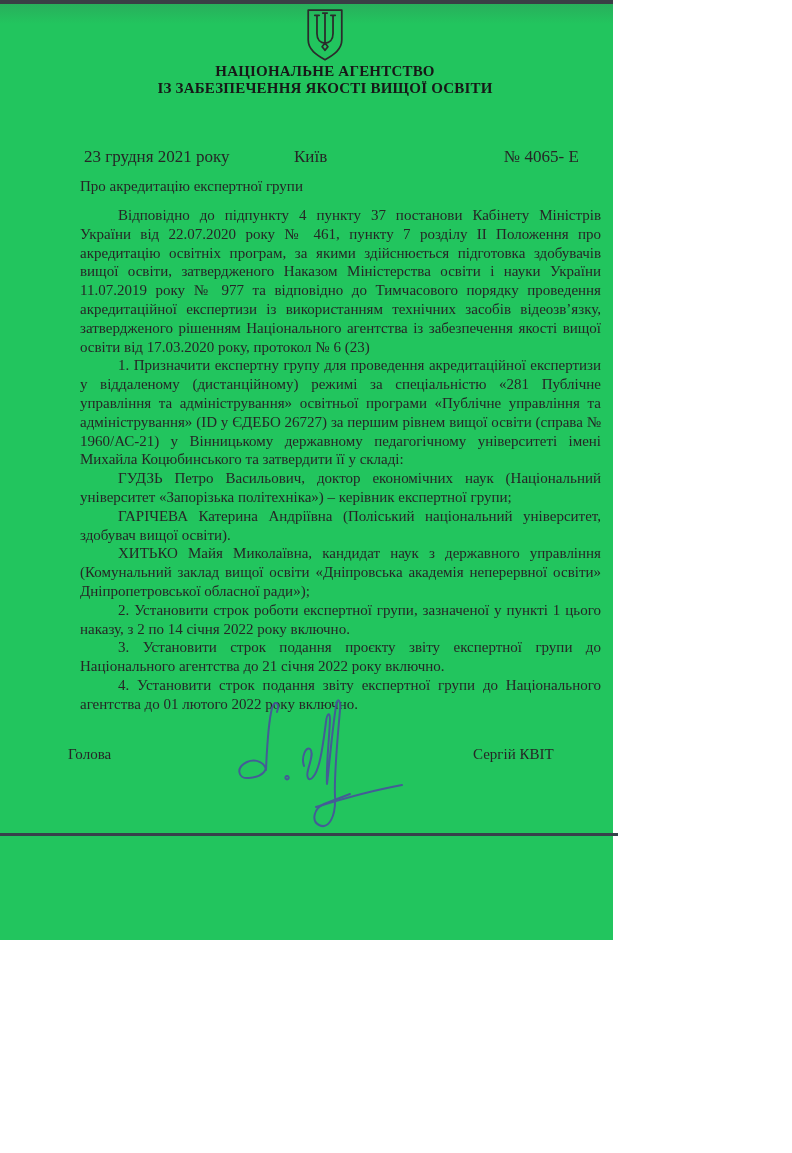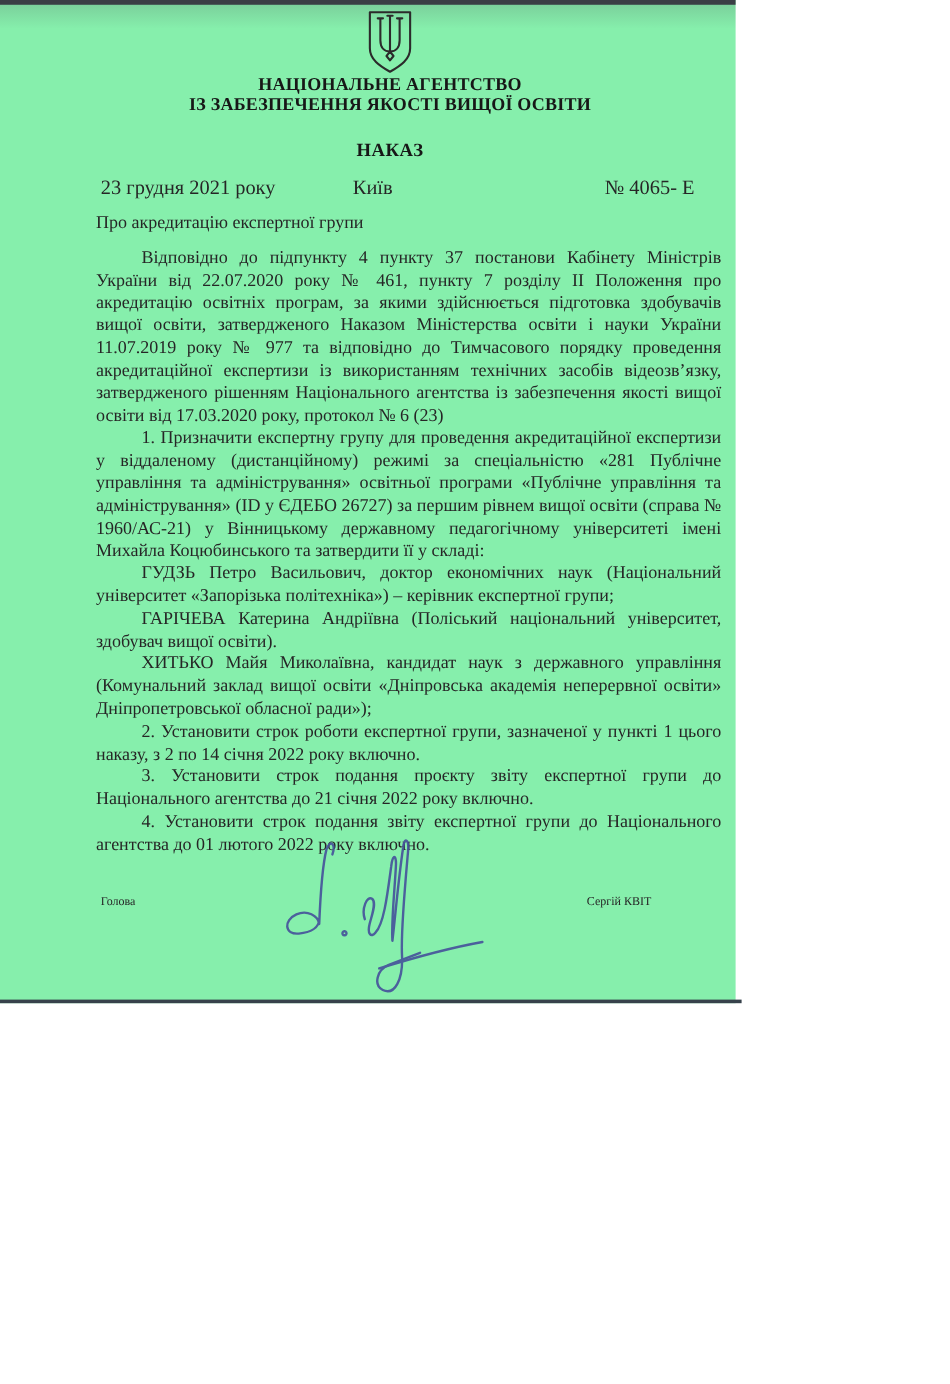--- a/index.html
+++ b/index.html
@@ -2,22 +2,22 @@
 <html><head>
 <meta charset="utf-8">
 <style>
   html,body{margin:0;padding:0;background:#ffffff;}
   .canvas{
     position:relative;width:792px;height:1153px;background:#ffffff;overflow:hidden;
     font-family:"Liberation Serif","DejaVu Serif",serif;color:#262626;
   }
   
   .scan-page{
-    position:absolute;left:0;top:0;width:613px;height:836px;
-    background:#86efac;
+    position:absolute;left:0;top:0;width:613px;height:940px;
+    background:#22c55e;
   }
   .edge-top{
     position:absolute;left:0;top:0;width:613px;height:4px;background:#3a3e45;
   }
   .edge-top-shadow{
     position:absolute;left:0;top:4px;width:613px;height:20px;
     background:linear-gradient(to bottom,rgba(70,74,80,0.18),rgba(70,74,80,0));
   }
   .edge-bottom{
     position:absolute;left:0;top:833px;width:618px;height:3px;background:#37424b;
@@ -43,21 +43,21 @@
   .body-text{
     position:absolute;left:80px;top:206px;width:521px;
     font-size:15px;line-height:18.8px;text-align:justify;
   }
   .body-text p{margin:0;text-indent:38px;}
   .resolution-heading{
     font-weight:bold;margin:27px 0 15px 0 !important;text-indent:0 !important;
     color:#171717;letter-spacing:0.3px;
   }
   
-  .sign-row{position:absolute;left:80px;top:746px;width:521px;height:18px;font-size:10px;}
+  .sign-row{position:absolute;left:64px;top:746px;width:521px;height:18px;font-size:15px;}
   .sign-row .position{position:absolute;left:4px;}
   .sign-row .name{position:absolute;left:409px;}
   .signature-ink{position:absolute;left:222px;top:686px;width:190px;height:152px;}
   .signature-ink svg{width:100%;height:100%;}
 </style>
 </head>
 <body>
 
 <div class="canvas">
 
@@ -76,21 +76,20 @@
         <path d="M38,10 H44"></path>
         <path d="M30,48 L34,53 L30,58 L26,53 Z"></path>
       </svg>
     </div>
 
     <div class="org-name">
       <div>НАЦІОНАЛЬНЕ АГЕНТСТВО</div>
       <div>ІЗ ЗАБЕЗПЕЧЕННЯ ЯКОСТІ ВИЩОЇ ОСВІТИ</div>
     </div>
 
-    <div class="doc-title">НАКАЗ</div>
 
     <div class="date-row">
       <span class="date">23 грудня 2021 року</span>
       <span class="city">Київ</span>
       <span class="number">№ 4065- Е</span>
     </div>
 
     <div class="subject">Про акредитацію експертної групи</div>
 
     <div class="body-text">

